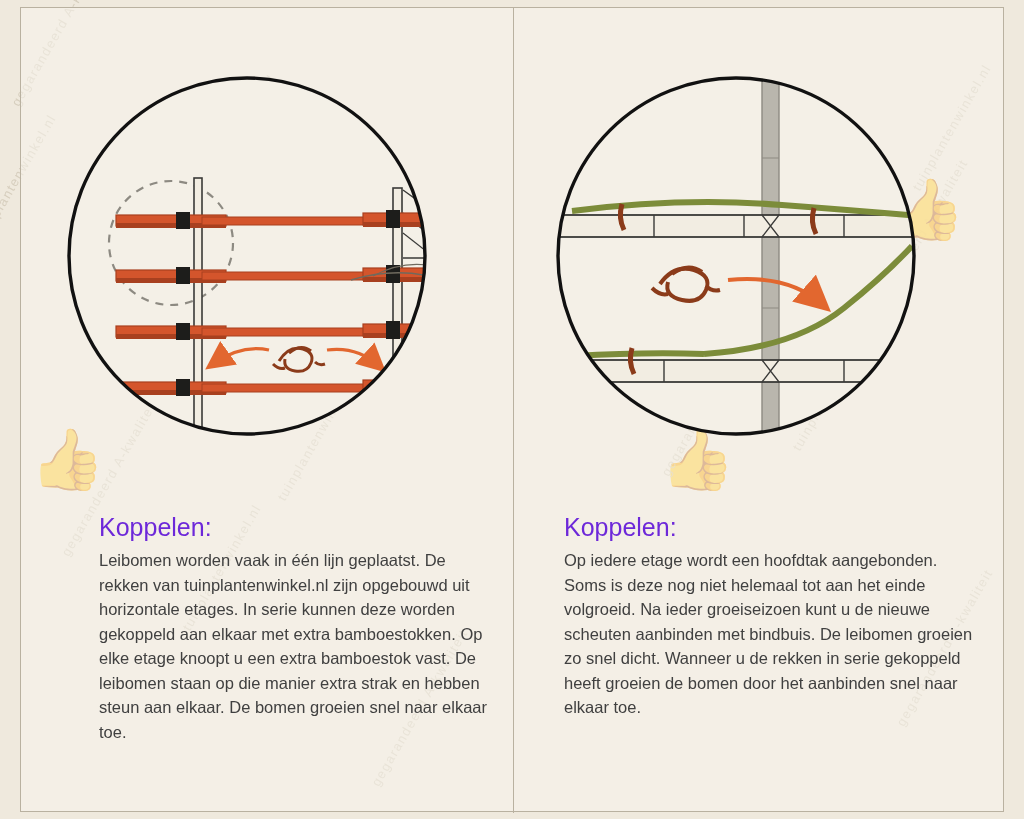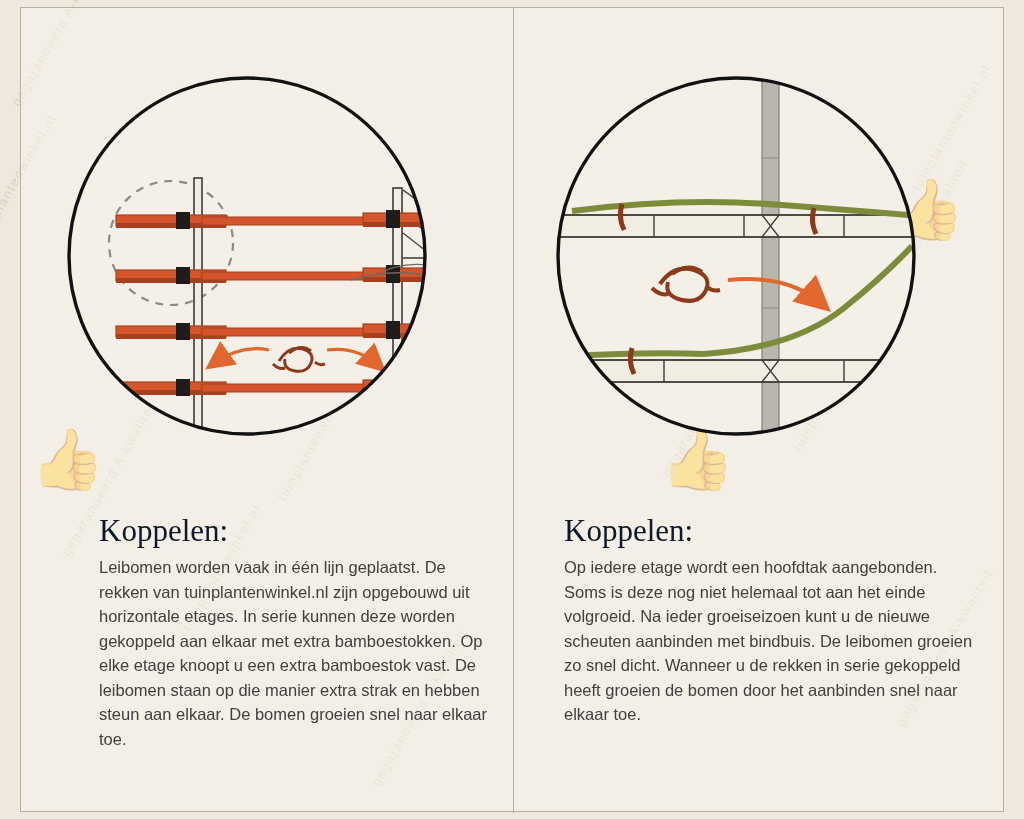--- a/index.html
+++ b/index.html
@@ -48,23 +48,23 @@
   .circle-wrap{
     position:absolute;left:0;top:0;width:492px;height:500px;
   }
   .text-block{
     position:absolute;left:78px;top:505px;width:400px;
   }
   .col.right .text-block{left:50px;width:410px;}
   h2{
     margin:0 0 6px 0;
     font-weight:400;
-    font-size:31px;
-    color:#0f172a;
-    font-family:Liberation Serif, serif;
+    font-size:25px;
+    color:#6d28d9;
+    font-family:Liberation Sans, sans-serif;
   }
   p{
     margin:0;
     font-size:16.5px;
     line-height:24.5px;
     color:#404040;
   }
   svg{display:block;}
 </style>
 </head>

